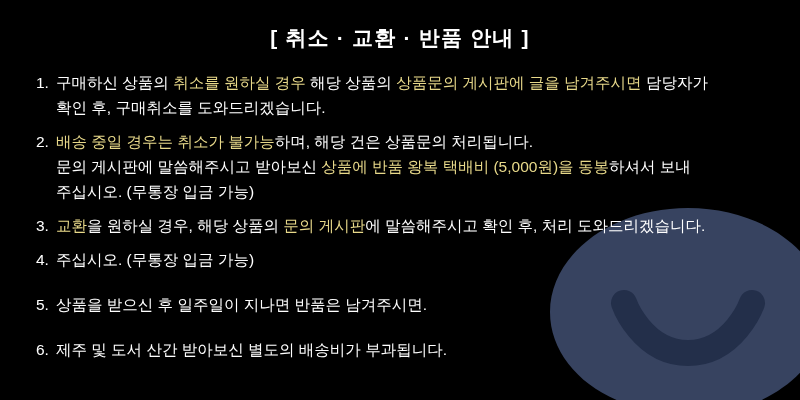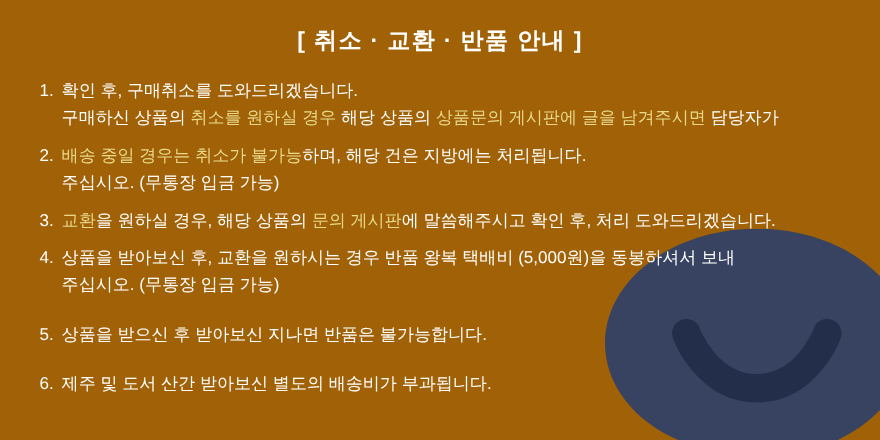--- a/index.html
+++ b/index.html
@@ -11,21 +11,21 @@
     height: 400px;
     background: #232F4A;
     font-family: "Liberation Sans", "DejaVu Sans", sans-serif;
     overflow: hidden;
   }
 
   #notice-root {
     position: relative;
     width: 800px;
     height: 400px;
-    background: #a16207;
+    background: #000000;
     overflow: hidden;
   }
 
   
   .watermark {
     position: absolute;
     right: -38px;
     top: 208px;
     width: 300px;
     height: 250px;
@@ -114,48 +114,48 @@
   </div>
 
   <div class="content">
 
     <div class="notice-title">[ 취소 · 교환 · 반품 안내 ]</div>
 
     <ul class="items">
         <li class="notice-item">
           <span class="marker">1.</span>
           <span class="body">
+            <span class="line"><span class="wt">구매하신 상품의 </span><span class="hl">취소를 원하실 경우</span><span class="wt"> 해당 상품의 </span><span class="hl">상품문의 게시판에 글을 남겨주시면</span><span class="wt"> 담당자가</span></span>
             <span class="line"><span class="wt">확인 후, 구매취소를 도와드리겠습니다.</span></span>
-            <span class="line"><span class="wt">구매하신 상품의 </span><span class="hl">취소를 원하실 경우</span><span class="wt"> 해당 상품의 </span><span class="hl">상품문의 게시판에 글을 남겨주시면</span><span class="wt"> 담당자가</span></span>
           </span>
         </li>
         <li class="notice-item">
           <span class="marker">2.</span>
           <span class="body">
-            <span class="line"><span class="hl">배송 중일 경우는 취소가 불가능</span><span class="wt">하며, 해당 건은 지방에는 처리됩니다.</span></span>
+            <span class="line"><span class="hl">배송 중일 경우는 취소가 불가능</span><span class="wt">하며, 해당 건은 상품문의 처리됩니다.</span></span>
+            <span class="line"><span class="wt">문의 게시판에 말씀해주시고 받아보신 </span><span class="hl">상품에 반품 왕복 택배비 (5,000원)을 동봉</span><span class="wt">하셔서 보내</span></span>
             <span class="line"><span class="wt">주십시오. (무통장 입금 가능)</span></span>
           </span>
         </li>
         <li class="notice-item">
           <span class="marker">3.</span>
           <span class="body">
             <span class="line"><span class="hl">교환</span><span class="wt">을 원하실 경우, 해당 상품의 </span><span class="hl">문의 게시판</span><span class="wt">에 말씀해주시고 확인 후, 처리 도와드리겠습니다.</span></span>
           </span>
         </li>
         <li class="notice-item">
           <span class="marker">4.</span>
           <span class="body">
-            <span class="line"><span class="wt">상품을 받아보신 후, 교환을 원하시는 경우 반품 왕복 택배비 (5,000원)을 동봉하셔서 보내</span></span>
             <span class="line"><span class="wt">주십시오. (무통장 입금 가능)</span></span>
           </span>
         </li>
         <li class="notice-item gap-before">
           <span class="marker">5.</span>
           <span class="body">
-            <span class="line"><span class="wt">상품을 받으신 후 받아보신 지나면 반품은 불가능합니다.</span></span>
+            <span class="line"><span class="wt">상품을 받으신 후 일주일이 지나면 반품은 남겨주시면.</span></span>
           </span>
         </li>
         <li class="notice-item gap-before">
           <span class="marker">6.</span>
           <span class="body">
             <span class="line"><span class="wt">제주 및 도서 산간 받아보신 별도의 배송비가 부과됩니다.</span></span>
           </span>
         </li>
       </ul>
 

